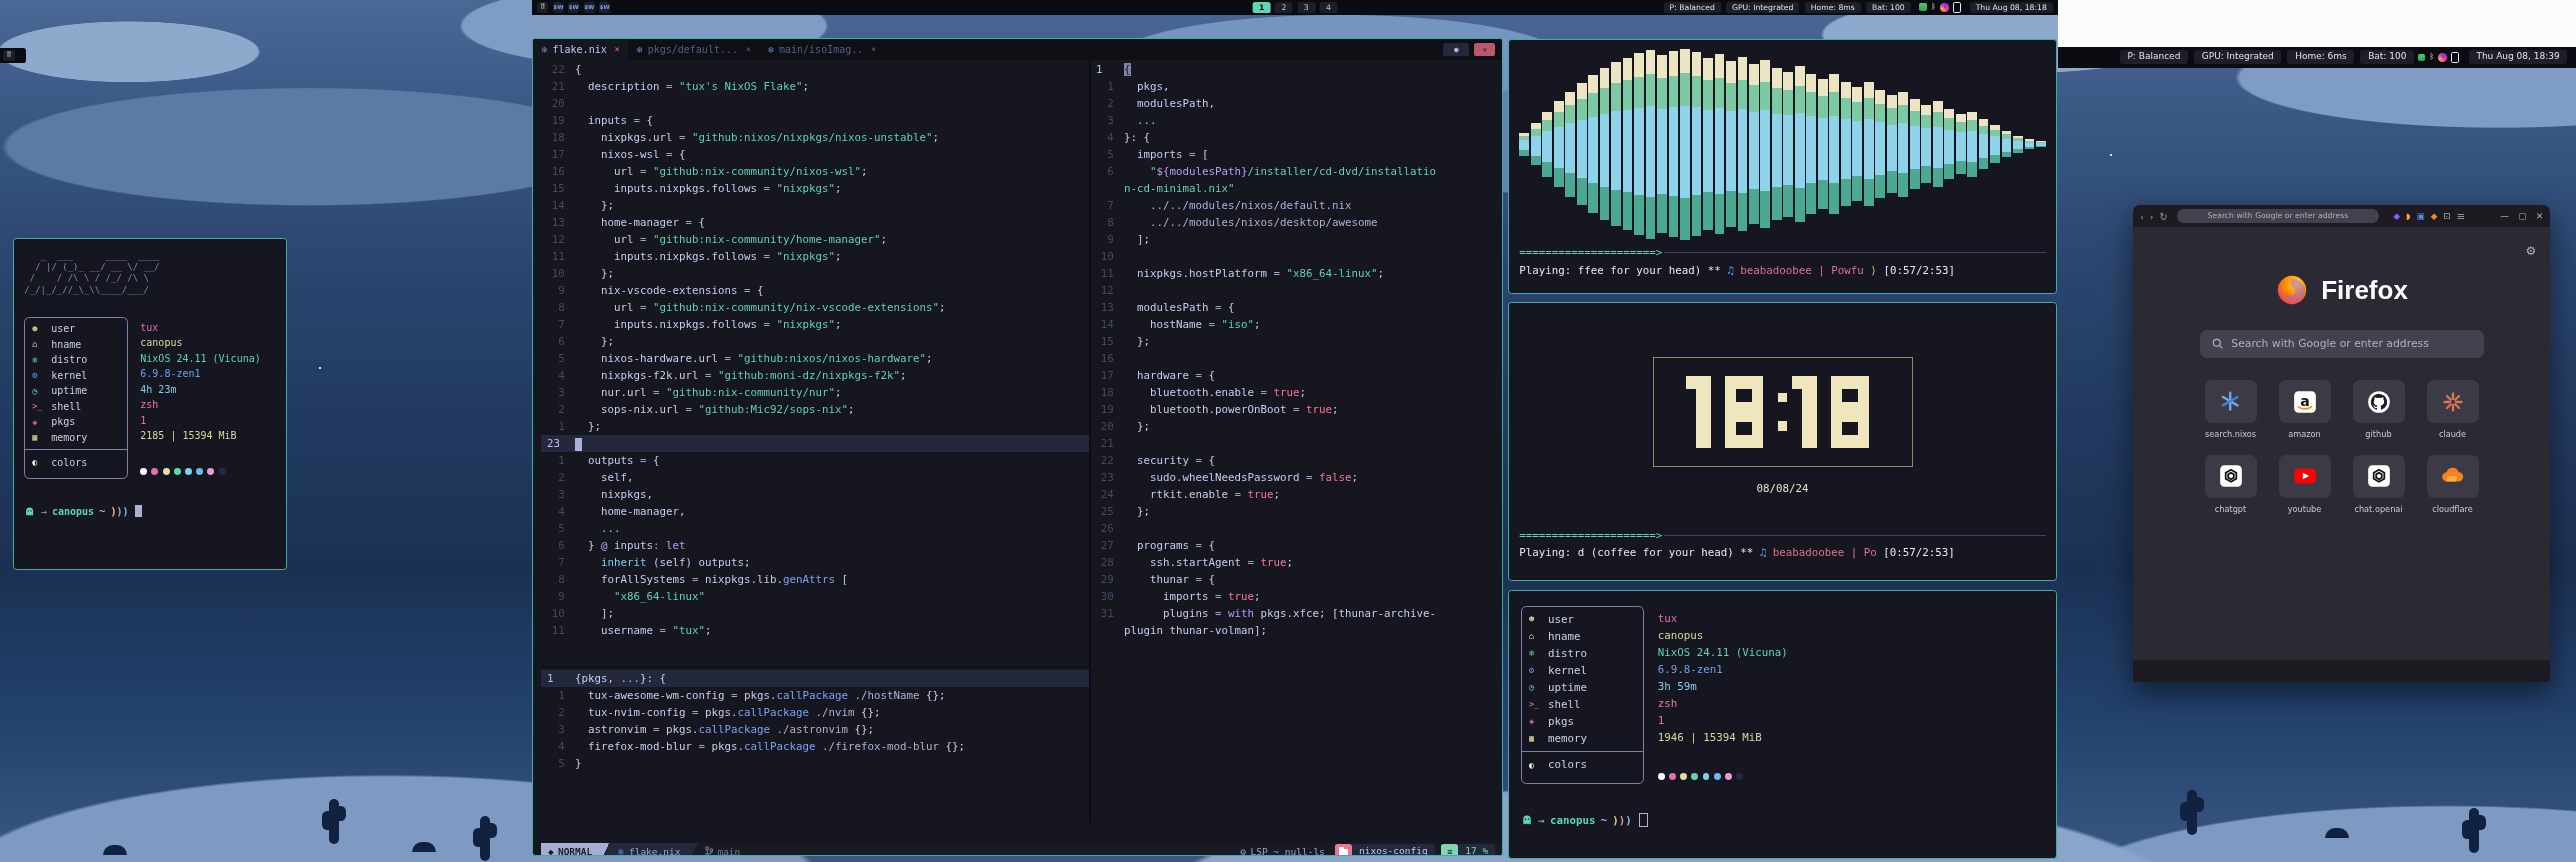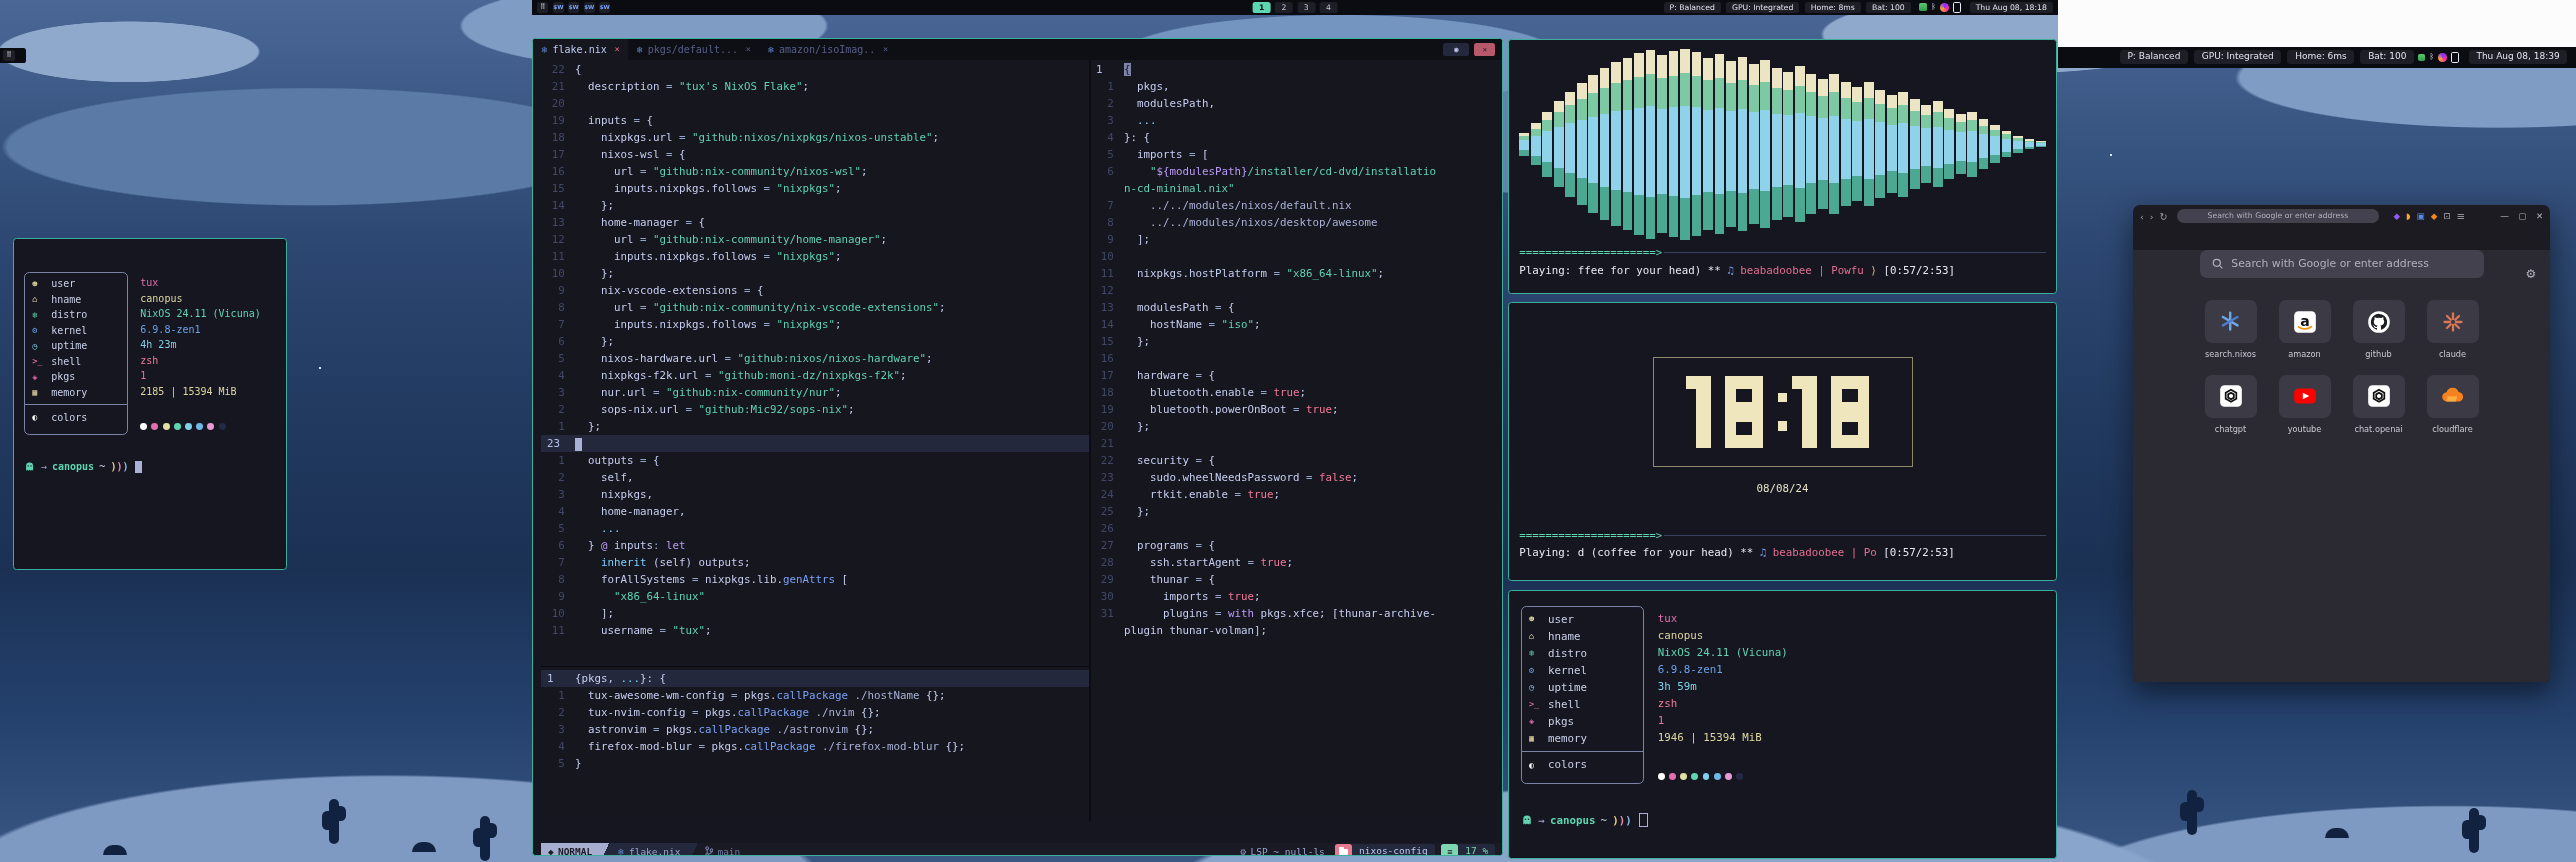--- a/index.html
+++ b/index.html
@@ -232,20 +232,24 @@
       <span class="tray-phone"></span>
     </span>
     <span class="pill" style="margin-left:6px;">Thu Aug 08, 18:39</span>
   </div>
 
   <div class="topbar bar-frag">
     <span class="bar-ico">⠿</span>
   </div>
 
   <div class="twin term-left">
+    <div class="ascii">   _  ___      ____  ____
+  / |/ (_)_ __/ __ \/ __/
+ /    / /\ \ / /_/ /\ \
+/_/|_/_//_\_\\____/___/</div>
     <div class="fetch">
       <div class="fbox">
           <div class="frow">
             <span class="fic" style="color: rgb(229, 217, 162);">☻</span>
             <span class="flab">user</span>
           </div>
           <div class="frow">
             <span class="fic" style="color: rgb(229, 217, 162);">⌂</span>
             <span class="flab">hname</span>
           </div>
@@ -322,21 +326,21 @@
             <span>flake.nix</span>
             <span class="tclose">×</span>
           </span>
           <span class="tab">
             <span class="nixic">❄</span>
             <span>pkgs/default...</span>
             <span class="tclose">×</span>
           </span>
           <span class="tab">
             <span class="nixic">❄</span>
-            <span>amazon/isoImag..</span>
+            <span>main/isoImag..</span>
             <span class="tclose">×</span>
           </span>
         </span>
       <span class="tabline-right">
         <span class="tb-eye">◉</span>
         <span class="tb-close">✕</span>
       </span>
     </div>
     <div class="edbody">
       <div class="pane pane-left">
@@ -1084,20 +1088,34 @@
         <span class="ff-ext" style="color:#b1b1bd;font-size:10.3px;">≡</span>
       </span>
       <span class="ff-winctl">
         <span>—</span>
         <span>▢</span>
         <span>✕</span>
       </span>
     </div>
     <div class="ff-content">
       <span class="ff-gear">⚙</span>
+      <div class="ff-logo-row">
+        <svg width="34" height="34" viewBox="0 0 24 24">
+          <defs>
+              <radialGradient id="ffg" cx="65%" cy="28%" r="85%">
+                <stop offset="0%" stop-color="#ffdc3e"></stop>
+                <stop offset="45%" stop-color="#ff9100"></stop>
+                <stop offset="100%" stop-color="#e3306e"></stop>
+              </radialGradient>
+            </defs>
+          <circle cx="12" cy="12" r="10" fill="url(#ffg)"></circle>
+          <path d="M12 4c-2 2.5-1 5 .8 6.2 1.5 1 2 2.8 1 4.3-1.4 2-4.6 2-6.2.3.4 3 3 5.2 6 5.2a7.5 7.5 0 0 0 3.4-14.2C15.6 4.6 13.8 4 12 4z" fill="#9059ff" opacity="0.45"></path>
+        </svg>
+        <span class="ff-wordmark">Firefox</span>
+      </div>
       <div class="ff-search">
         <svg width="11.2" height="11.2" viewBox="0 0 14 14">
             <circle cx="6" cy="6" r="4.4" fill="none" stroke="#b1b1bd" stroke-width="1.5"></circle>
             <line x1="9.3" y1="9.3" x2="13" y2="13" stroke="#b1b1bd" stroke-width="1.5"></line>
           </svg>
         <span>Search with Google or enter address</span>
       </div>
       <div class="ff-grid">
           <div class="tile">
             <div class="tile-box">

